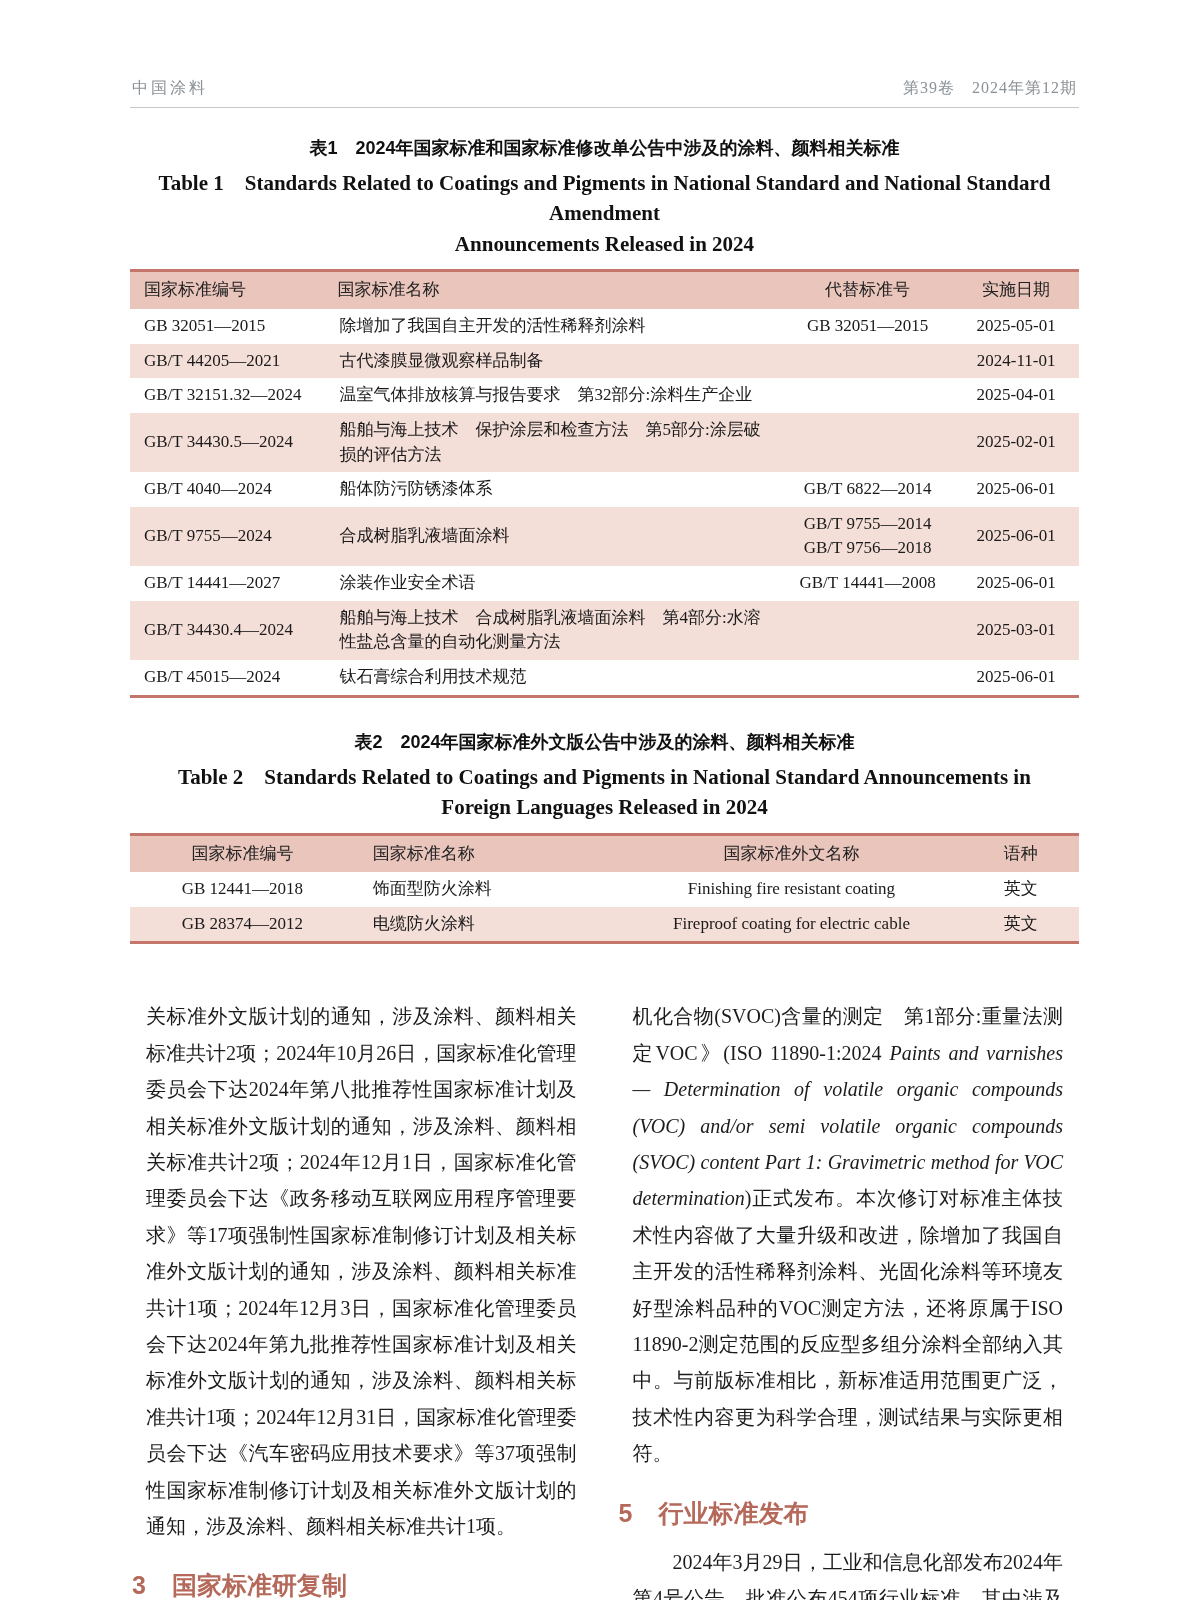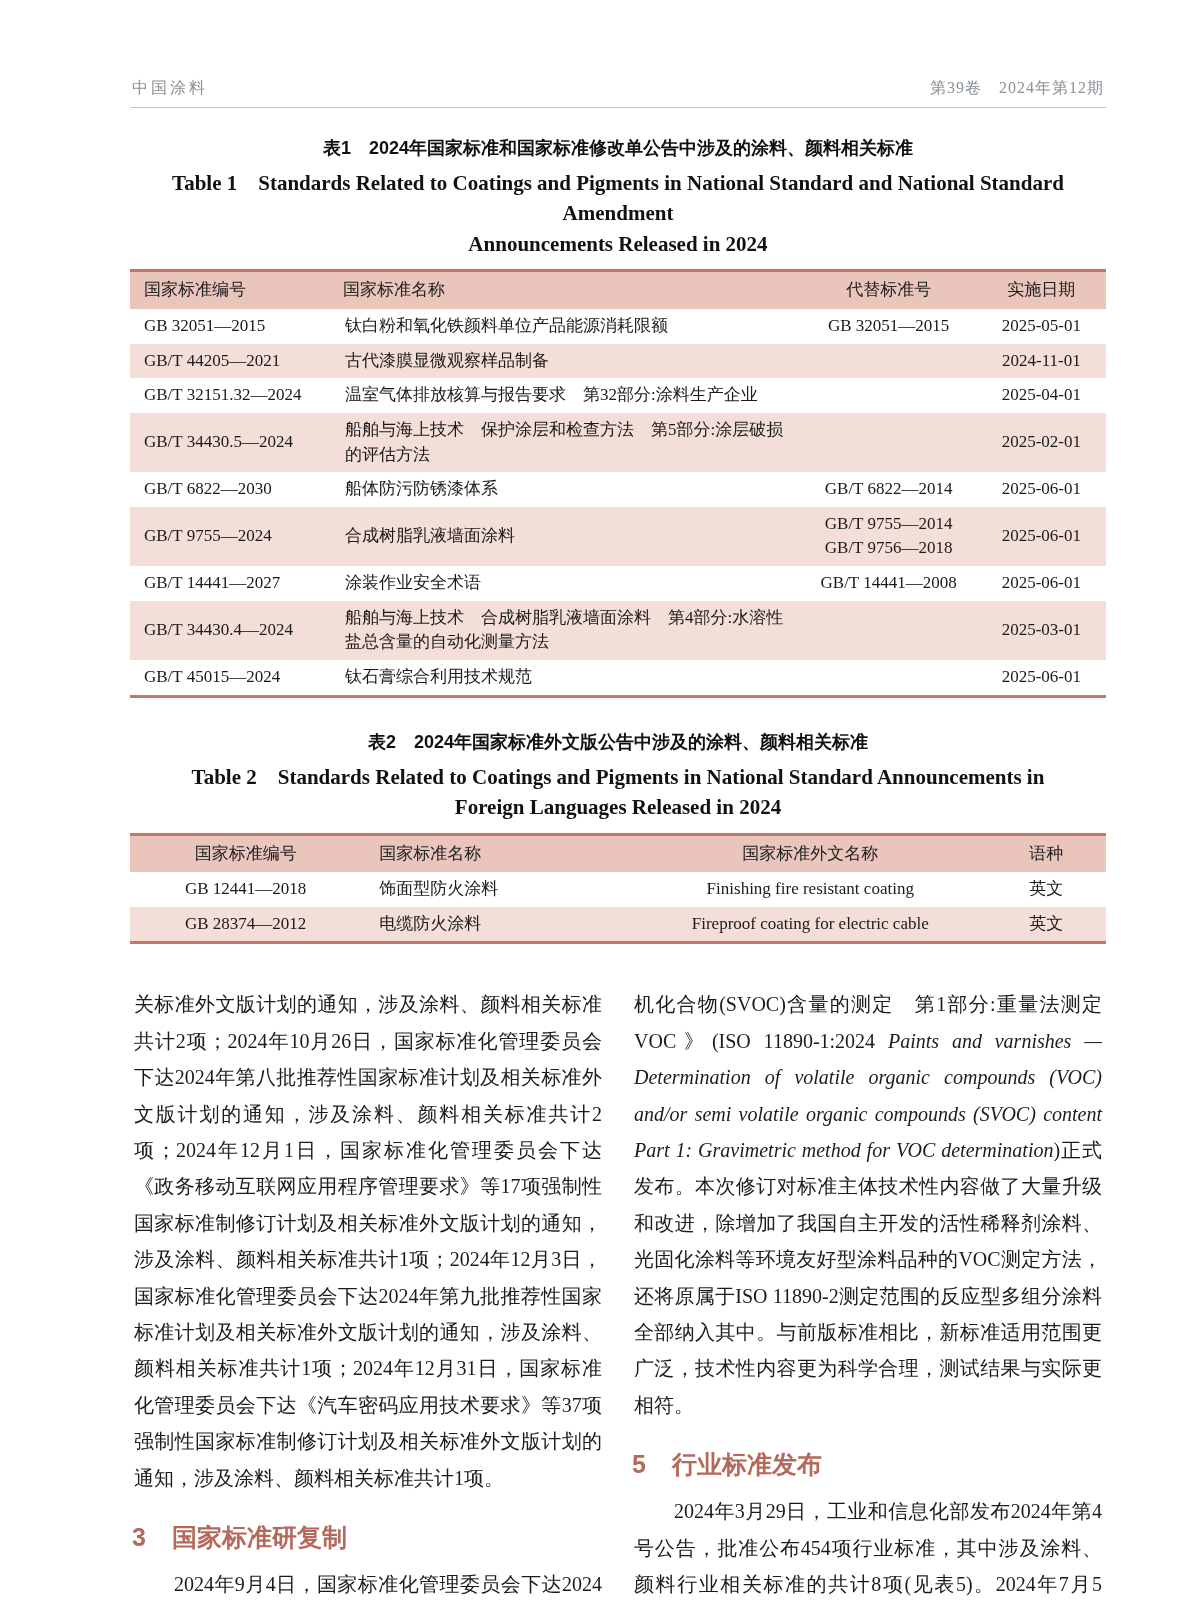--- a/index.html
+++ b/index.html
@@ -1,21 +1,21 @@
 <!DOCTYPE html>
 <html lang="zh"><head>
 <meta charset="utf-8">
 <style>
   html,body{margin:0;padding:0;background:#ffffff;}
   .page{
     position:relative;
     width:1187px;height:1600px;
     margin:0 auto;background:#ffffff;
     box-sizing:border-box;
-    padding:78px 81px 40px 130px;
+    padding:78px 108px 40px 130px;
     display:flex;flex-direction:column;
     font-family:"Liberation Serif","DejaVu Serif",serif;
     color:#1a1a1a;
   }
   
   .runhead{display:flex;justify-content:space-between;align-items:flex-end;
     font-size:16px;color:#8a9197;letter-spacing:3px;padding:0 2px 8px 2px;
     border-bottom:1px solid #c3c8cc;margin-bottom:22px;}
   .runhead .issue{letter-spacing:1px;text-align:right;}
   
@@ -34,21 +34,21 @@
   table.std .c-name{width:48.5%;text-align:left;}
   table.std .c-repl{width:18%;text-align:center;white-space:pre-line;}
   table.std .c-date{width:13%;text-align:center;white-space:nowrap;}
   table.std2 .c2-code{width:24%;text-align:center;}
   table.std2 .c2-name{width:27%;text-align:left;padding-left:18px;}
   table.std2 .c2-for{width:37%;text-align:center;}
   table.std2 .c2-lang{width:12%;text-align:center;}
   
   .cols{display:flex;gap:24px;margin-top:12px;}
   .col{flex:1 1 0;font-size:20px;line-height:1.82;text-align:justify;color:#1b1b1b;}
-  .col p{margin:4px;}
+  .col p{margin:16px;}
   .col p.indent{text-indent:2em;}
   .sec-head{display:flex;align-items:baseline;gap:26px;
     font-family:"Liberation Sans","DejaVu Sans",sans-serif;font-weight:bold;
     font-size:25px;color:#b5695a;margin:26px 0 14px 2px;line-height:1.2;}
   .ital{font-style:italic;}
 </style>
 </head>
 <body>
 
 <div class="page">
@@ -69,21 +69,21 @@
       <tr>
         <td class="c-code">国家标准编号</td>
         <td class="c-name">国家标准名称</td>
         <td class="c-repl">代替标准号</td>
         <td class="c-date">实施日期</td>
       </tr>
     </thead>
     <tbody>
       <tr>
         <td class="c-code">GB 32051—2015</td>
-        <td class="c-name">钛白粉和氧化铁颜料单位产品能源消耗限额</td>
+        <td class="c-name">除增加了我国自主开发的活性稀释剂涂料</td>
         <td class="c-repl">GB 32051—2015</td>
         <td class="c-date">2025-05-01</td>
       </tr>
       <tr>
         <td class="c-code">GB/T 44205—2021</td>
         <td class="c-name">古代漆膜显微观察样品制备</td>
         <td class="c-repl"></td>
         <td class="c-date">2024-11-01</td>
       </tr>
       <tr>
@@ -92,21 +92,21 @@
         <td class="c-repl"></td>
         <td class="c-date">2025-04-01</td>
       </tr>
       <tr>
         <td class="c-code">GB/T 34430.5—2024</td>
         <td class="c-name">船舶与海上技术　保护涂层和检查方法　第5部分:涂层破损的评估方法</td>
         <td class="c-repl"></td>
         <td class="c-date">2025-02-01</td>
       </tr>
       <tr>
-        <td class="c-code">GB/T 6822—2030</td>
+        <td class="c-code">GB/T 4040—2024</td>
         <td class="c-name">船体防污防锈漆体系</td>
         <td class="c-repl">GB/T 6822—2014</td>
         <td class="c-date">2025-06-01</td>
       </tr>
       <tr>
         <td class="c-code">GB/T 9755—2024</td>
         <td class="c-name">合成树脂乳液墙面涂料</td>
         <td class="c-repl">GB/T 9755—2014
 GB/T 9756—2018</td>
         <td class="c-date">2025-06-01</td>

